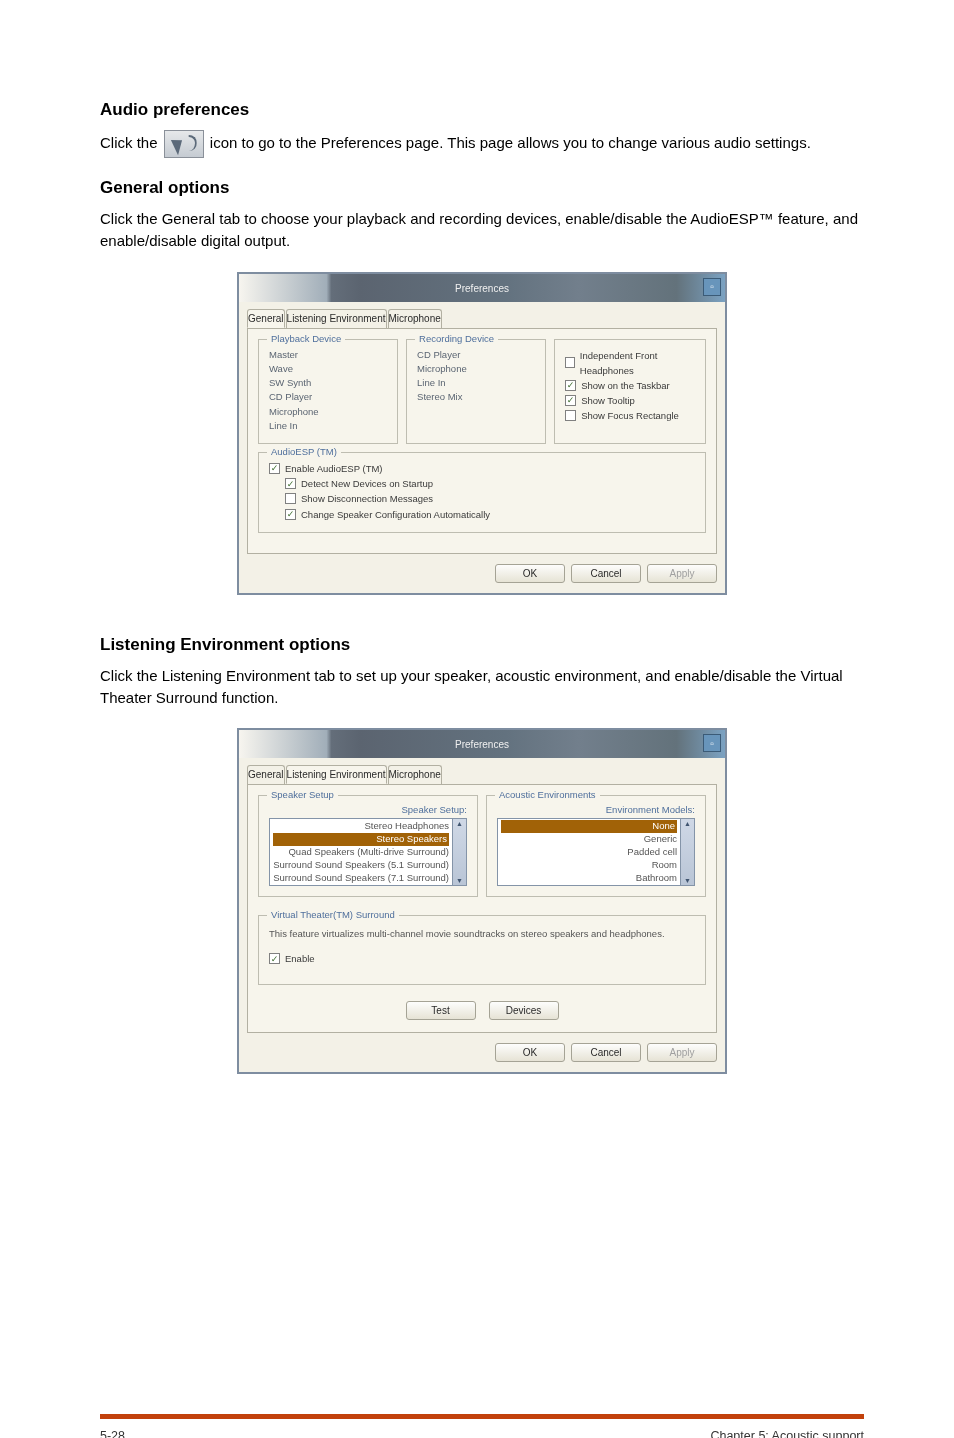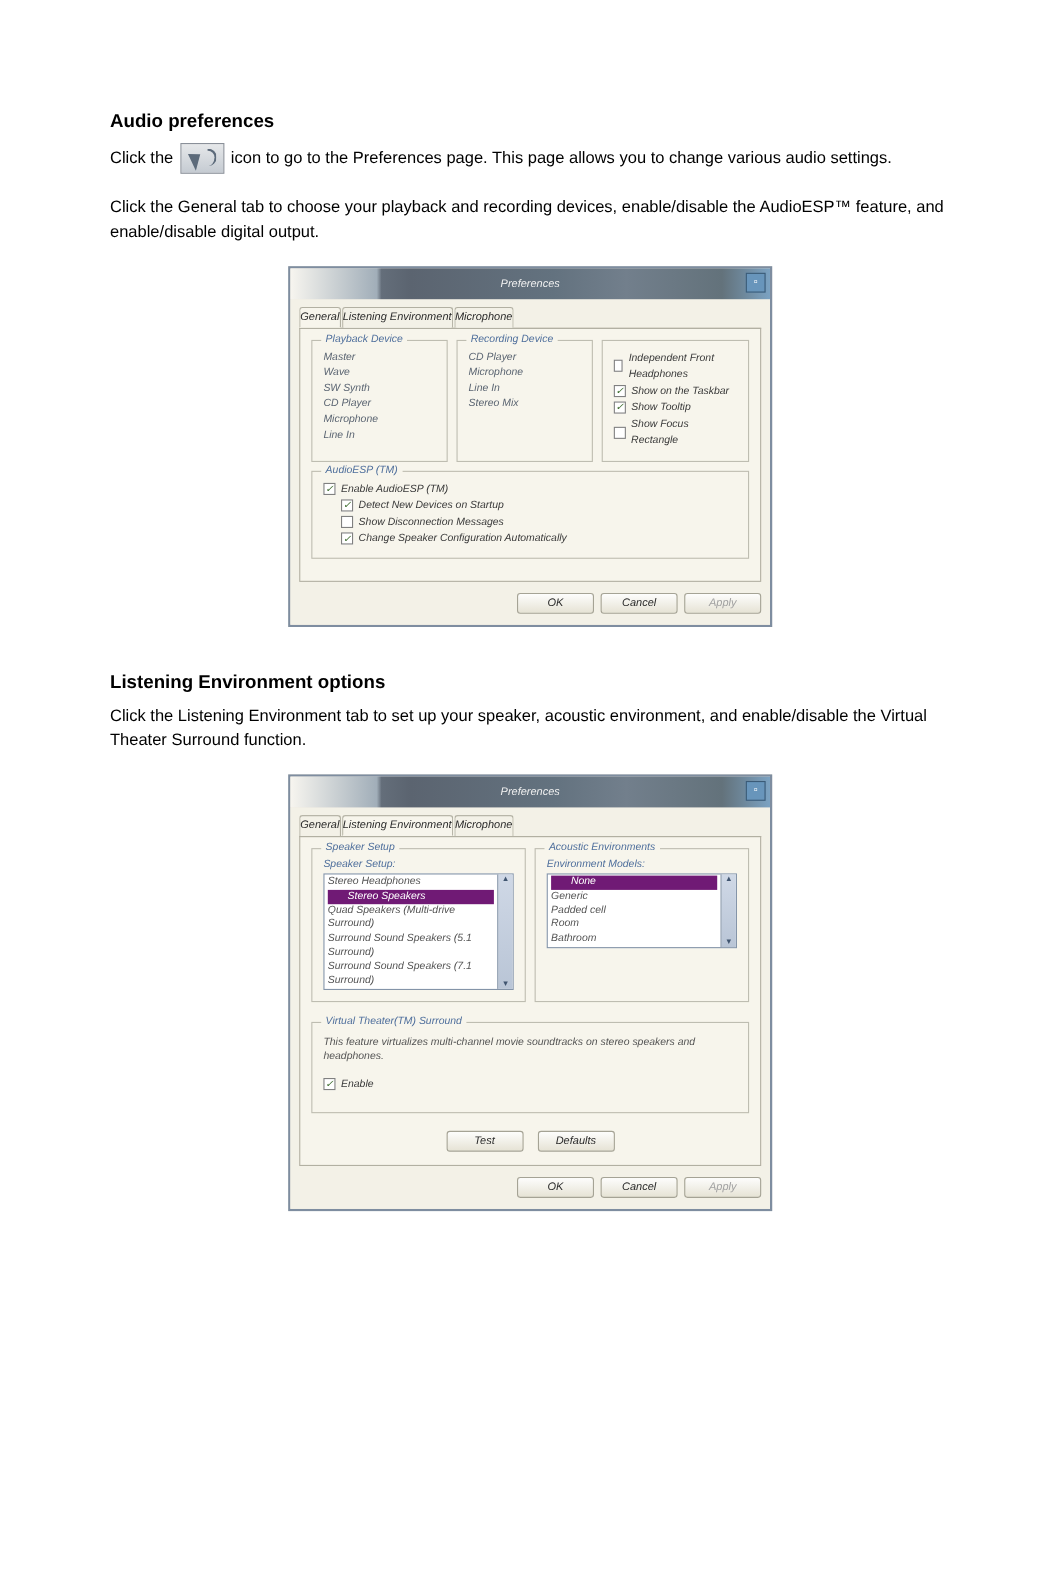--- a/index.html
+++ b/index.html
@@ -54,28 +54,27 @@
       width: 14px; height: 14px;
       border: 2px solid #5c6a7a;
       border-left: none;
       border-bottom: none;
       border-radius: 50%;
       clip-path: inset(0 0 0 8px);
     }
 
     
     .pref-window {
-      width: 440px;
+      width: 490px;
       margin: 10px auto 40px auto;
       background: #ede9de;
       border: 2px solid #7e8da0;
       font-family: Verdana, "Segoe UI", sans-serif;
       font-size: 10px;
       color: #2a2a2a;
-      font-style: italic;
     }
     .pref-banner {
       position: relative;
       height: 28px;
       background: linear-gradient(to right,
         #f7f5ef 0%, #a1aeb9 18%, #646e7a 19%,
         #5b6470 25%, #63727f 55%, #727f8c 70%,
         #63727b 90%, #7ba2c2 100%);
     }
     .pref-banner-title {
@@ -204,20 +203,21 @@
       text-align: center;
       cursor: default;
     }
     .xp-button.disabled { color: #a0a0a0; }
 
     
     .le-top {
        display: flex;
        gap: 8px;
        margin-bottom: 8px;
+       text-align: right;
     }
     .le-top > div { flex: 1; }
     .le-label { font-size: 9.5px; color:#4f6f9c; margin-bottom:3px; }
     .select-box {
       border: 1px solid #8494a8;
       background: #fff;
       font-size: 9.5px;
       width: 100%;
       position: relative;
       display: flex;
@@ -230,21 +230,21 @@
        border-left: 1px solid #8494a8;
        display: flex;
        flex-direction: column;
        justify-content: space-between;
        align-items: center;
        font-size: 7px;
        color:#405570;
        padding: 1px 0;
     }
     .list-row { padding: 0 0; line-height: 1.35; color:#555; }
-    .list-row.selected { background:#701a75; color:#fff; padding:0 18px; }
+    .list-row.selected { background:#a16207; color:#fff; padding:0 2px; }
 
     .vt-field { padding-bottom: 18px; }
     .vt-desc { font-size: 9.5px; color:#555; line-height:1.35; margin: 4px 0 10px 0; }
 
     .lower-buttons {
       display:flex;
       justify-content:center;
       gap:13px;
       padding: 6px 0 2px 0;
     }
@@ -264,20 +264,21 @@
 
 <div class="page">
 
   <div class="section-heading">Audio preferences</div>
   <p class="body-text">
     <span>Click the </span>
     <span class="inline-icon"></span>
     <span> icon to go to the Preferences page. This page allows you to change various audio settings.</span>
   </p>
 
+  <div class="section-heading">General options</div>
   <p class="body-text">Click the General tab to choose your playback and recording devices, enable/disable the AudioESP™ feature, and enable/disable digital output.</p>
 
   <div class="pref-window">
     <div class="pref-banner">
       <span class="pref-banner-title">Preferences</span>
       <div class="pref-close">▫</div>
     </div>
     <div class="pref-body">
       <div class="tabs">
         <div class="tab active">General</div>
@@ -405,21 +406,21 @@
         <div class="fieldset vt-field">
           <div class="fieldset-legend">Virtual Theater(TM) Surround</div>
           <div class="vt-desc">This feature virtualizes multi-channel movie soundtracks on stereo speakers and headphones.</div>
           <div class="checkbox-item">
               <span class="box">✓</span>
               <span>Enable</span>
             </div>
         </div>
         <div class="lower-buttons">
           <div class="xp-button">Test</div>
-          <div class="xp-button">Defaults</div>
+          <div class="xp-button">Devices</div>
         </div>
       </div>
       <div class="buttons-row">
         <div class="xp-button">OK</div>
         <div class="xp-button">Cancel</div>
         <div class="xp-button disabled">Apply</div>
       </div>
     </div>
   </div>
 

